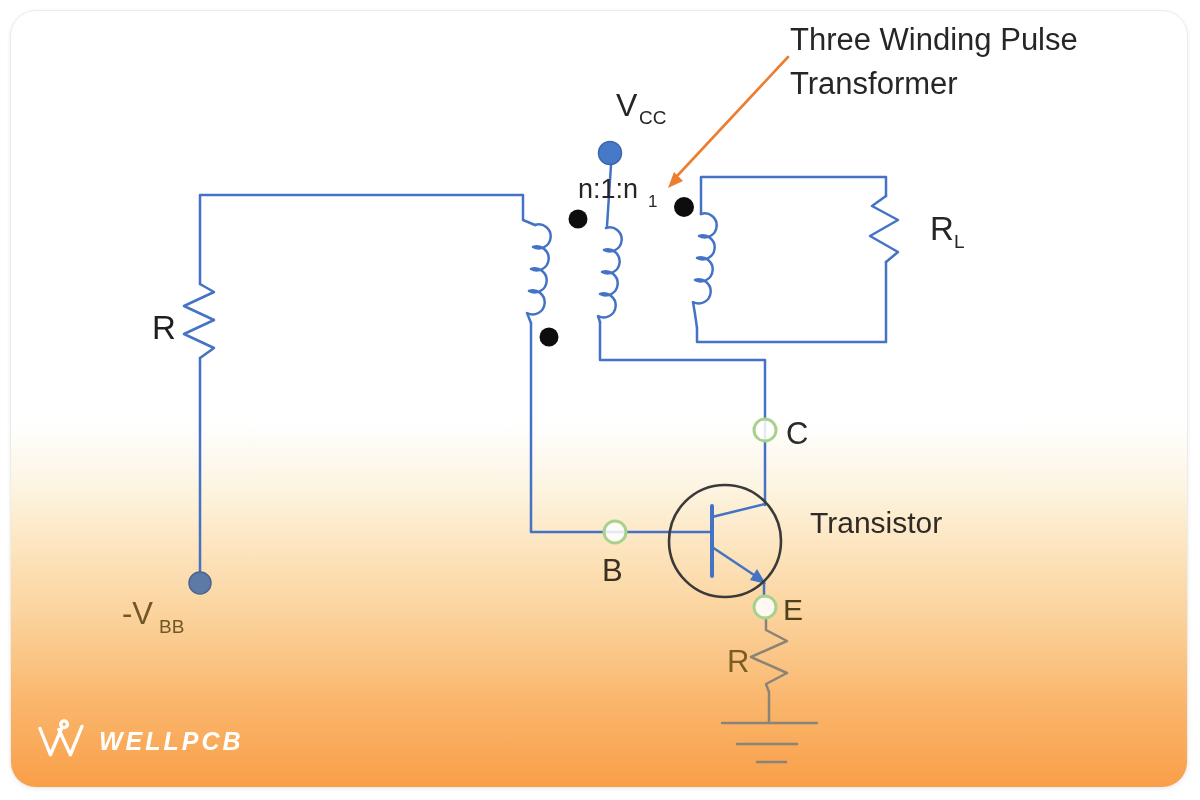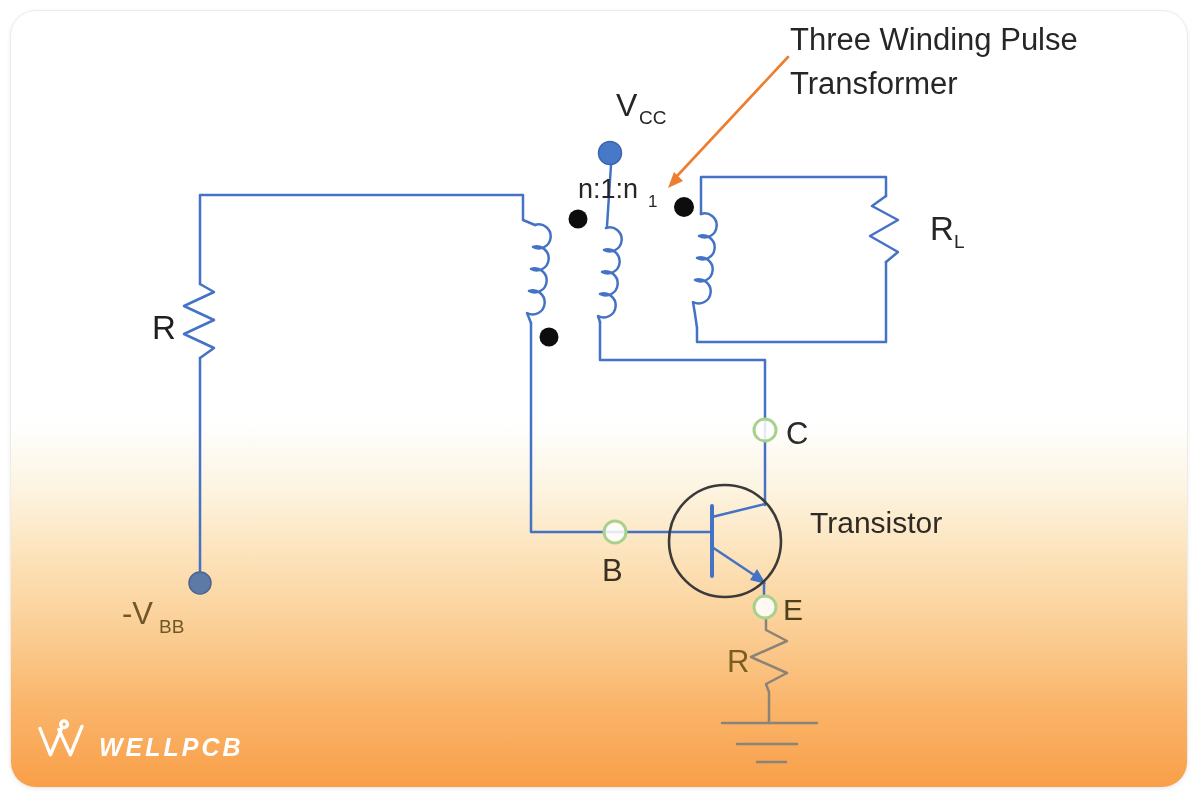--- a/index.html
+++ b/index.html
@@ -2,21 +2,21 @@
 <html><head>
 <meta charset="utf-8">
 <style>
   html,body{margin:0;padding:0;background:#ffffff;width:1200px;height:800px;overflow:hidden;
     font-family:"Liberation Sans",sans-serif;}
   .card{position:absolute;left:10px;top:10px;width:1176px;height:776px;border-radius:26px;
     border:1px solid #ececec;box-shadow:0 1px 4px rgba(0,0,0,.07);
     background:linear-gradient(180deg,#ffffff 0%,#ffffff 53%,#fdf5e3 61%,#fce3bb 70%,
       #fbd098 79%,#fab66c 89%,#f99f49 100%);}
   .diagram-svg{position:absolute;left:0;top:0;width:1200px;height:800px;}
-  .logo{position:absolute;left:36px;top:718px;display:flex;align-items:flex-end;gap:11px;}
+  .logo{position:absolute;left:36px;top:718px;display:flex;align-items:center;gap:11px;}
   .logo-text{color:#ffffff;font-weight:bold;font-style:italic;letter-spacing:3px;
     font-size:25px;line-height:1;padding-top:4px;}
 </style>
 </head>
 <body>
 
 <div class="card"></div>
 
 <svg class="diagram-svg" viewBox="0 0 1200 800" xmlns="http://www.w3.org/2000/svg">
 

